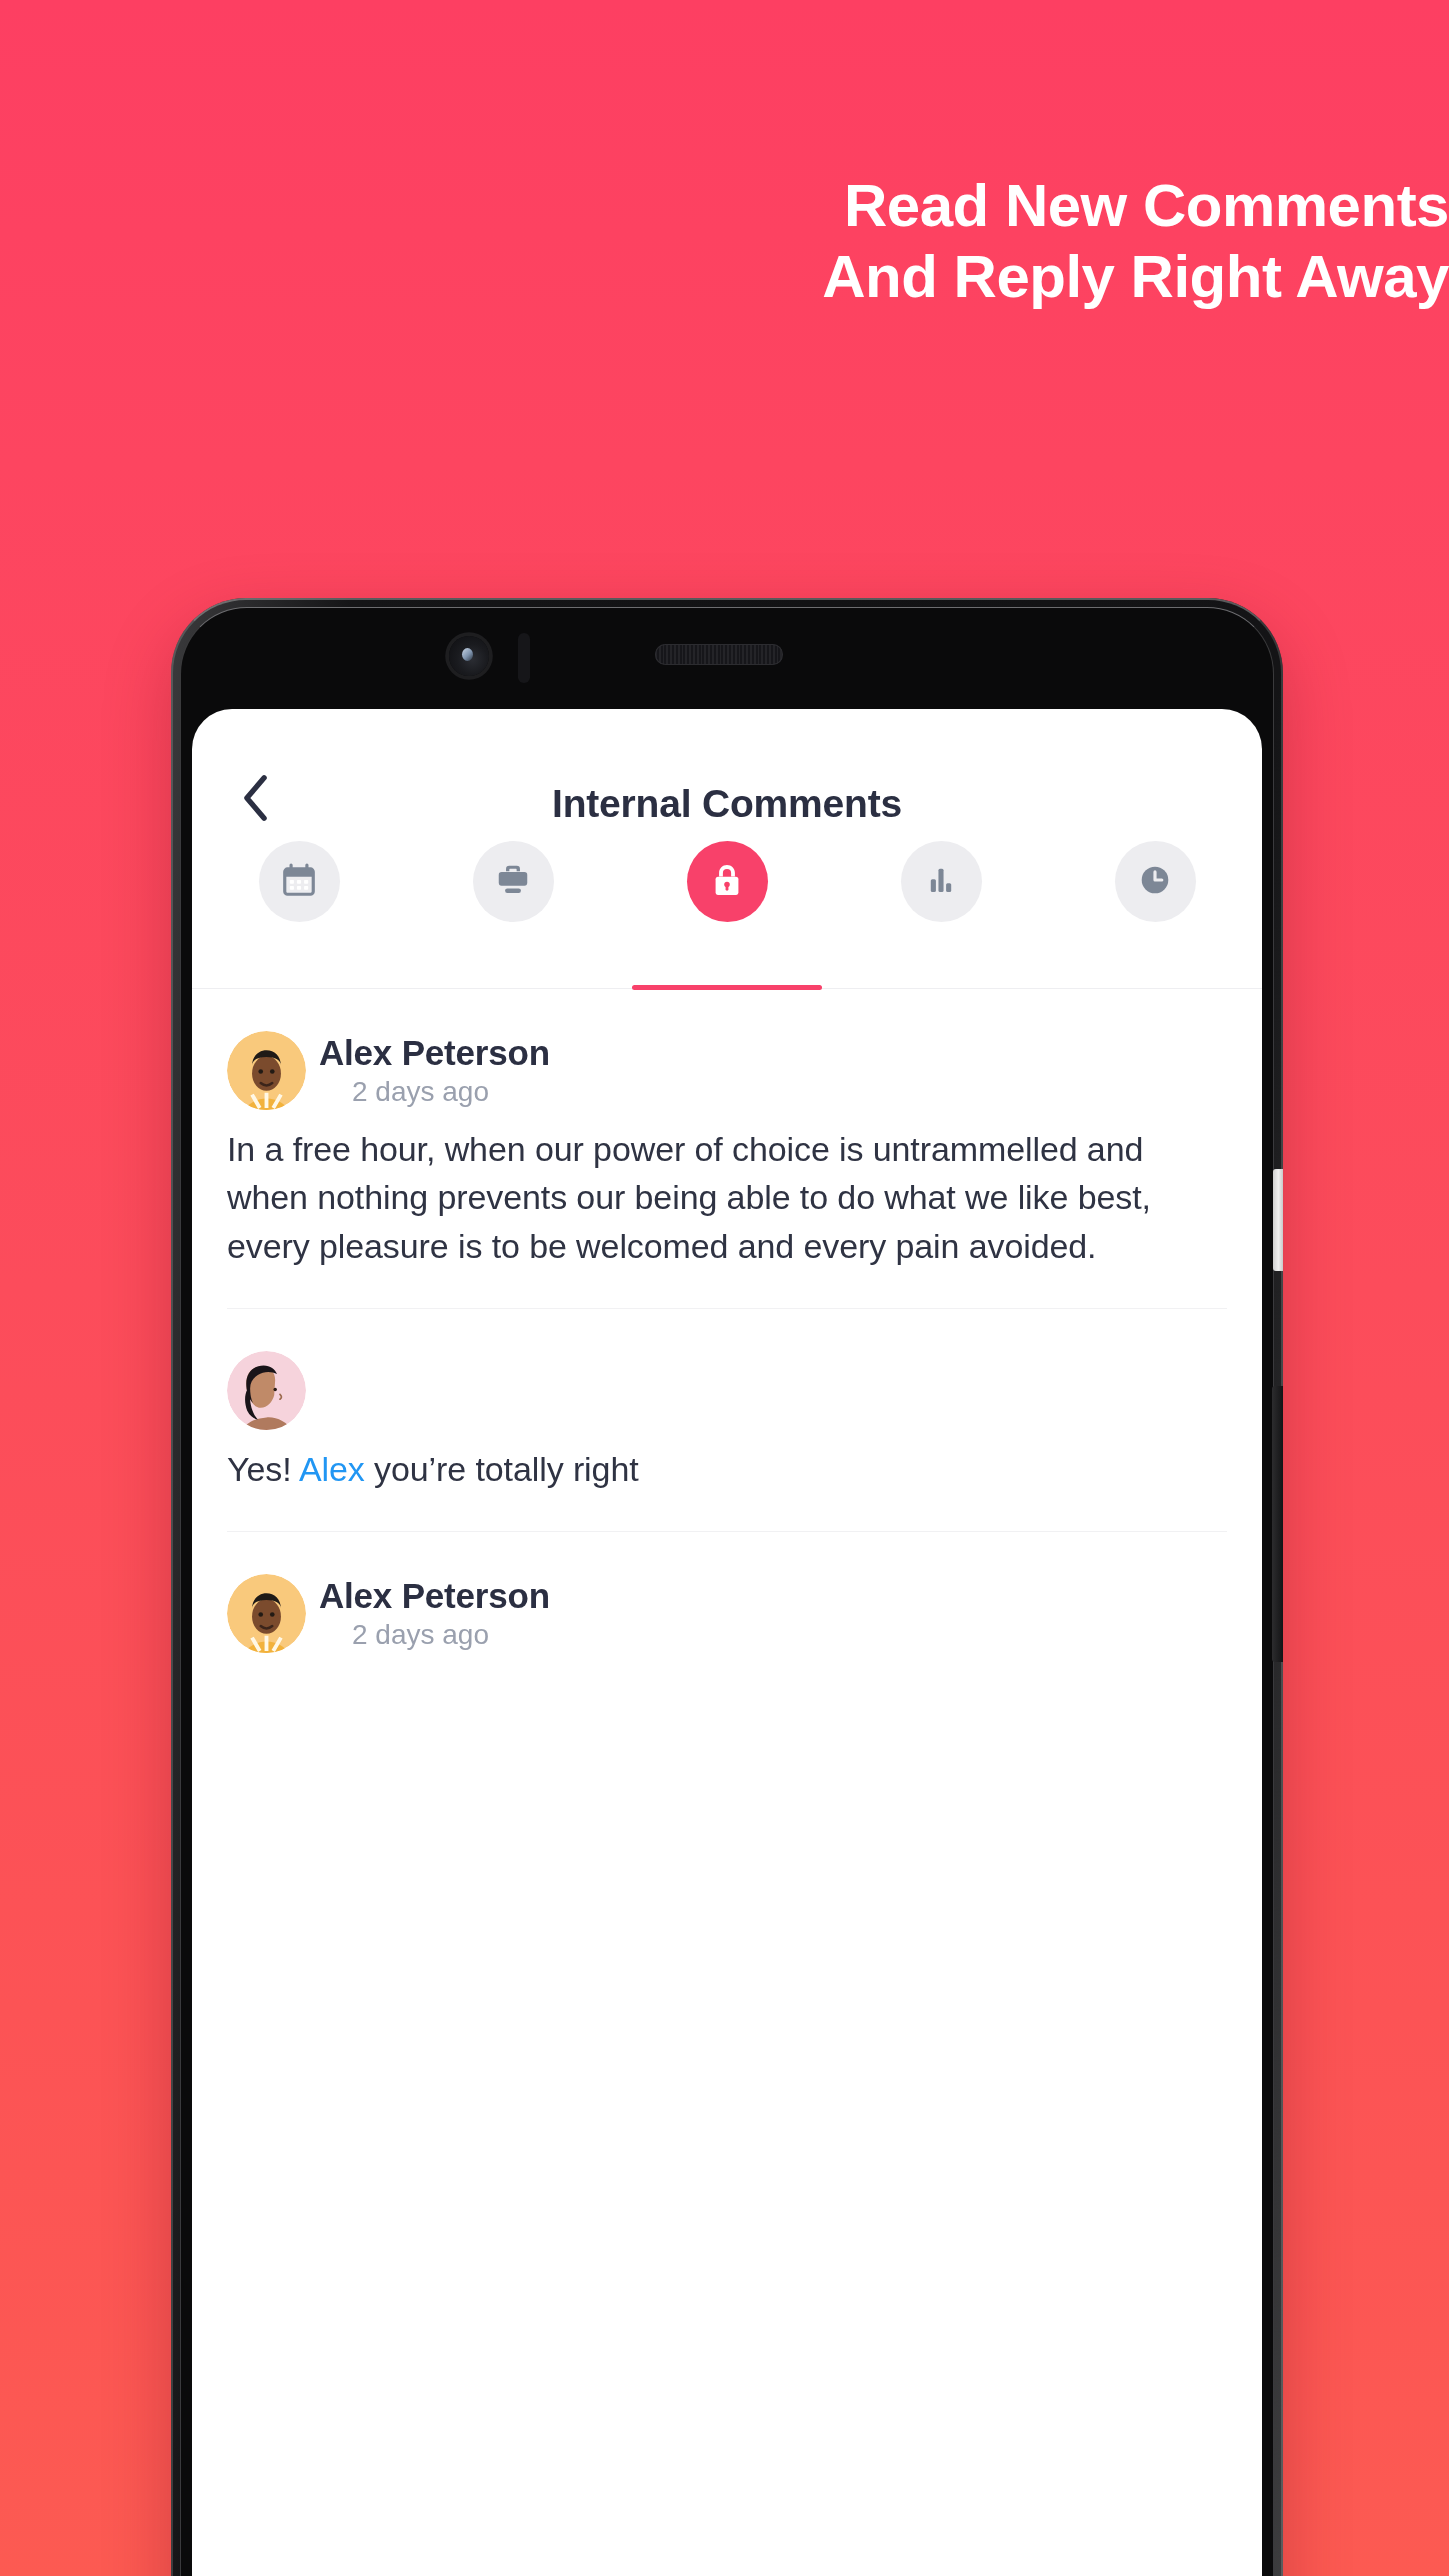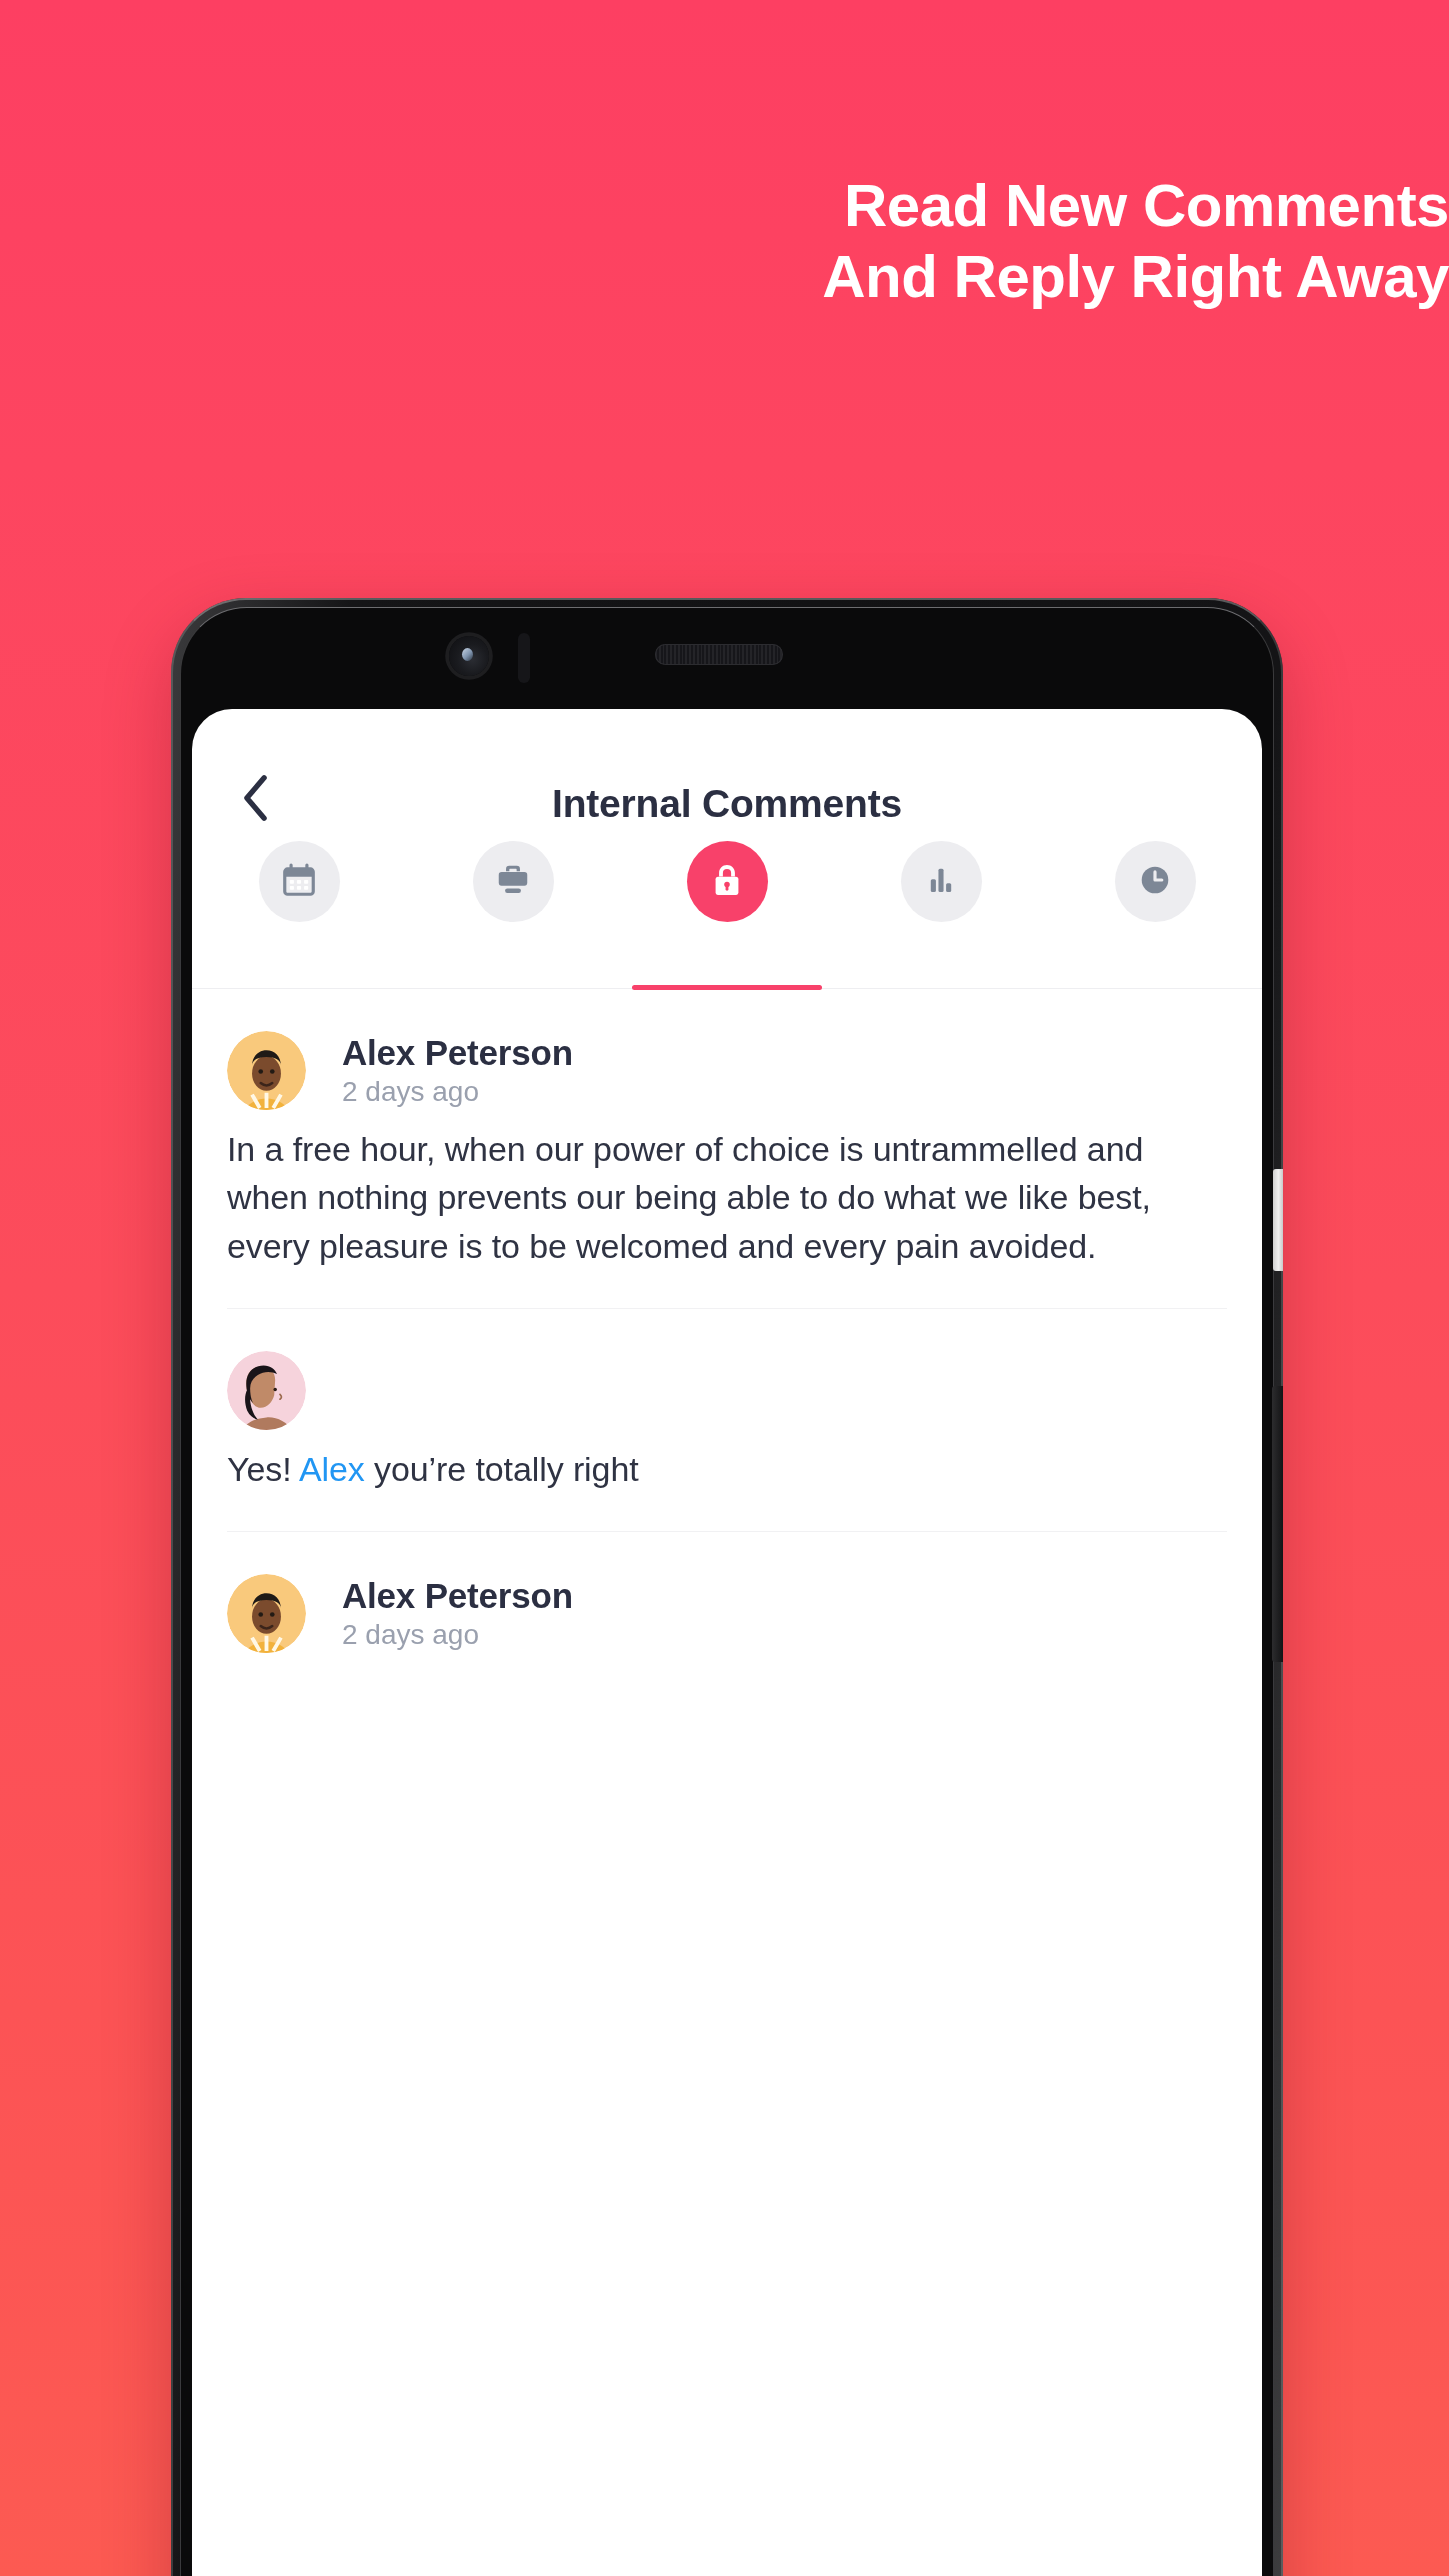--- a/index.html
+++ b/index.html
@@ -126,31 +126,31 @@
   .tab-indicator {
     position:absolute; bottom:-1.9px; height:4.8px; border-radius:2.9px;
     background:#f8416a;
     width:190px; left:50%; transform:translateX(-50%);
   }
 
   
   .comments { padding:0 35px; }
   .comment { padding:42px 0 38px; border-bottom:1.9px solid #f1f1f3; }
   .comment:last-child { border-bottom:none; }
-  .comment-head { display:flex; align-items:center; gap:36px; }
+  .comment-head { display:flex; align-items:center; gap:13px; }
   .avatar {
     width:79px; height:79px; border-radius:50%;
     flex:0 0 auto; position:relative; overflow:hidden;
   }
   .avatar svg { display:block; width:100%; height:100%; }
   .comment-meta { display:flex; flex-direction:column; gap:3.8px; }
   .comment-author {
     font-size:35px; font-weight:700; color:#2b2f42; letter-spacing:-0.2px;
   }
-  .comment-time { font-size:28px; color:#9aa0ae; font-weight:400; }
+  .comment-time { font-size:28px; color:#9aa0ae; font-weight:400;margin-left:33px; }
   .comment-body {
     margin-top:15px;
     font-size:34px; line-height:1.42; color:#2f3343;
     letter-spacing:-0.1px;
   }
   .mention { color:#2196f3; }
 </style>
 </head>
 <body>
 

